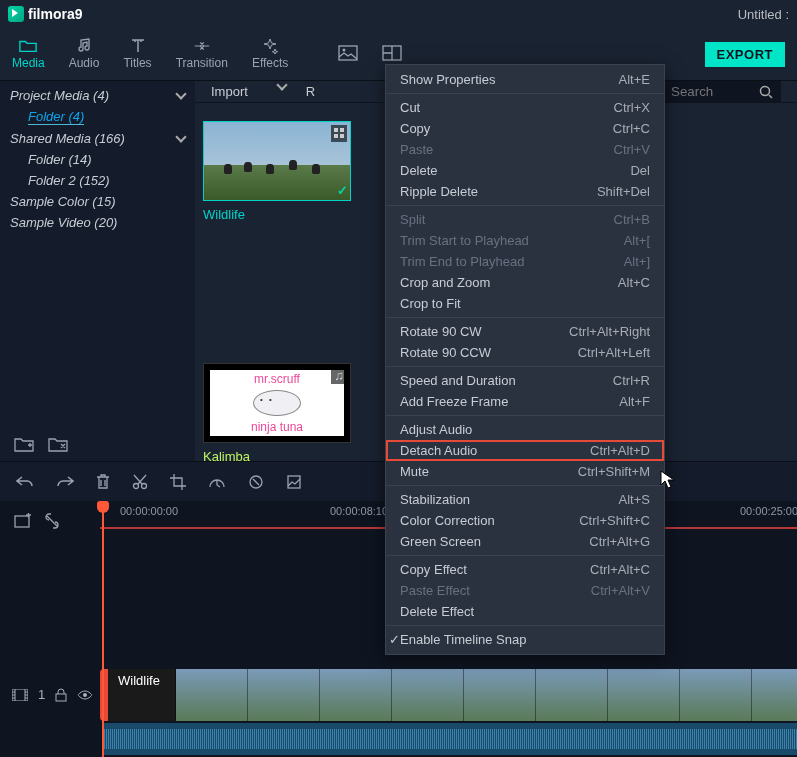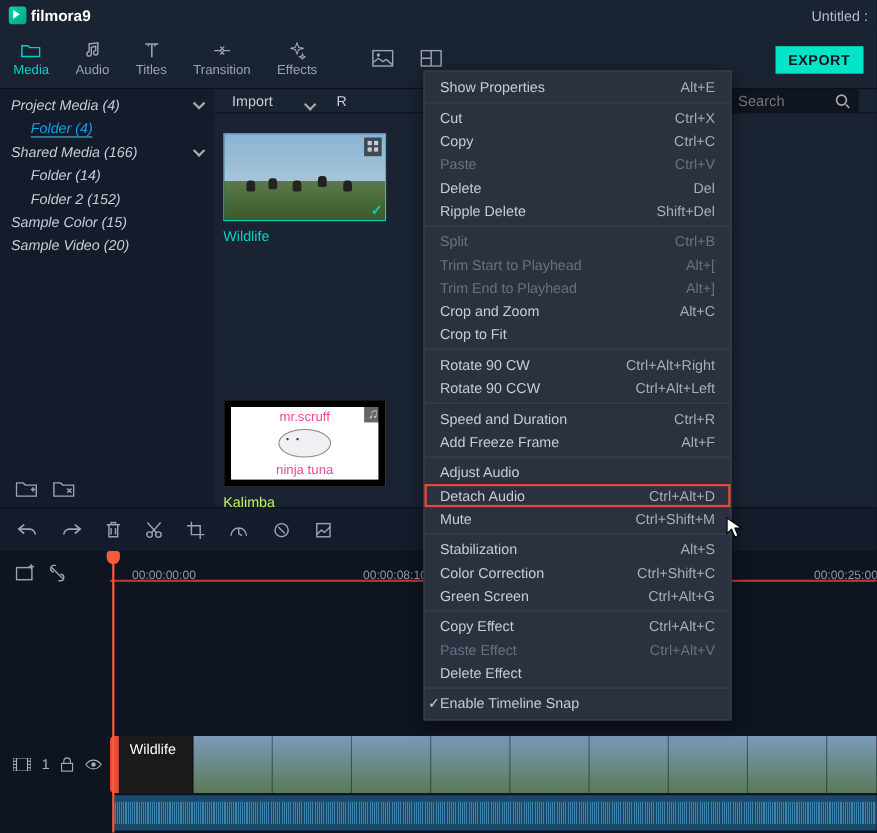--- a/index.html
+++ b/index.html
@@ -29,21 +29,21 @@
 .sidebar { width: 195px; background: #141b2a; padding-top: 4px; position: relative; font-style: italic; }
 .side-row { display: flex; align-items: center; padding: 3px 10px; cursor: pointer; }
 .side-row.indent { padding-left: 28px; }
 .side-row .exp { margin-left: auto; }
 .side-link { color: #0ea5e9; border-bottom: 1px solid #4db8d4; }
 .side-actions { position: absolute; bottom: 8px; left: 14px; display: flex; gap: 14px; }
 .side-actions svg { cursor: pointer; }
 
 .mainpane { flex: 1; background: #1a2332; display: flex; flex-direction: column; }
 .mp-toolbar { height: 34px; display: flex; align-items: center; padding: 0 16px; gap: 20px; border-bottom: 1px solid #0e1420; }
-.mp-toolbar .imp { display: flex; align-items: flex-end; gap: 30px; cursor: pointer; }
+.mp-toolbar .imp { display: flex; align-items: flex-start; gap: 30px; cursor: pointer; }
 .mp-search { margin-left: auto; display: flex; align-items: center; gap: 8px; background: #0e1420; padding: 3px 8px; }
 .mp-search input { background: none; border: none; color: #737373; outline: none; width: 80px; }
 
 .thumbs { display: flex; flex-wrap: wrap; gap: 20px; padding: 18px 8px 18px 8px; }
 .thumb { width: 148px; }
 .thumb-img { width: 148px; height: 80px; background: #2a3445; position: relative; border: 1px solid #333; }
 .thumb-img.sel { border: 1px solid #00d4c8; }
 .thumb-badge { position: absolute; top: 3px; right: 3px; background: rgba(0,0,0,.6); padding: 1px 3px; }
 .thumb-check { position: absolute; bottom: 2px; right: 2px; color: #00d4a8; font-weight: bold; }
 .thumb-lbl { margin-top: 6px; color: #bef264; font-size: 13px; white-space: nowrap; overflow: hidden; text-overflow: ellipsis; }
@@ -70,21 +70,21 @@
 
 
 .tl-toolbar { height: 40px; background: #141b2a; display: flex; align-items: center; padding: 0 16px; gap: 22px; border-top: 1px solid #0a0f18; }
 .tl-toolbar svg, .tl-toolbar .ic { cursor: pointer; }
 
 
 .timeline { background: #0e1420; position: relative; height: 256px; }
 .tl-head { height: 40px; display: flex; align-items: center; position: relative; }
 .tl-head-icons { width: 100px; display:flex; align-items:center; gap: 12px; padding-left: 14px; }
 .tl-ruler { flex:1; position: relative; height: 40px; }
-.ruler-mark { position:absolute; top: 16px; font-size: 11px; color: #9098a4; }
+.ruler-mark { position:absolute; top: 4px; font-size: 11px; color: #9098a4; }
 .ruler-line { position:absolute; top: 26px; left:0; right:0; height:2px; background: #b83838; }
 .playhead { position:absolute; top: 0; width: 2px; height: 256px; background: #ff5838; left: 102px; z-index: 50; }
 .playhead::before { content:''; position:absolute; top:0; left:-5px; width:12px; height:12px; background:#ff5838; border-radius: 3px 3px 50% 50%; }
 
 .tl-gap { height: 88px; }
 .tl-track-head { position:absolute; left:0; width:100px; display:flex; align-items:center; gap:10px; padding-left: 12px; color:#a8b0b8; }
 .tl-video { position:absolute; top: 168px; left: 104px; right: 0; height: 52px; background: #283040; display:flex; overflow:hidden; }
 .tl-video-lbl { position:absolute; top: 172px; left: 118px; color:#fff; z-index: 10; font-size:13px; }
 .clip-frame { flex: 0 0 72px; height: 52px; background: linear-gradient(#7a9ab8, #5a7a58); border-right: 1px solid rgba(0,0,0,.4); }
 .clip-frame.dark { background: #1a1a1a; }

